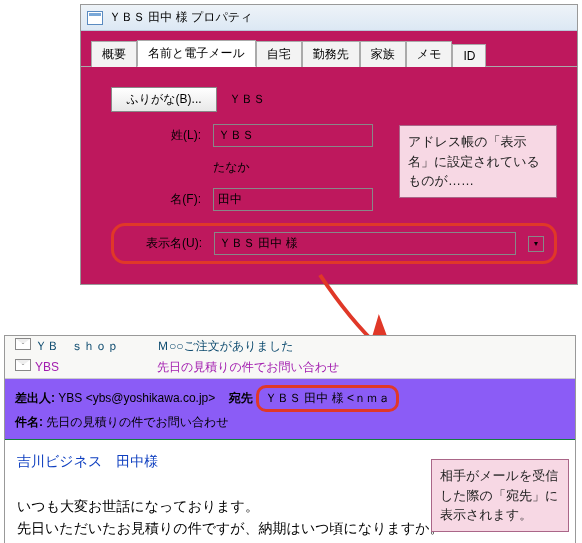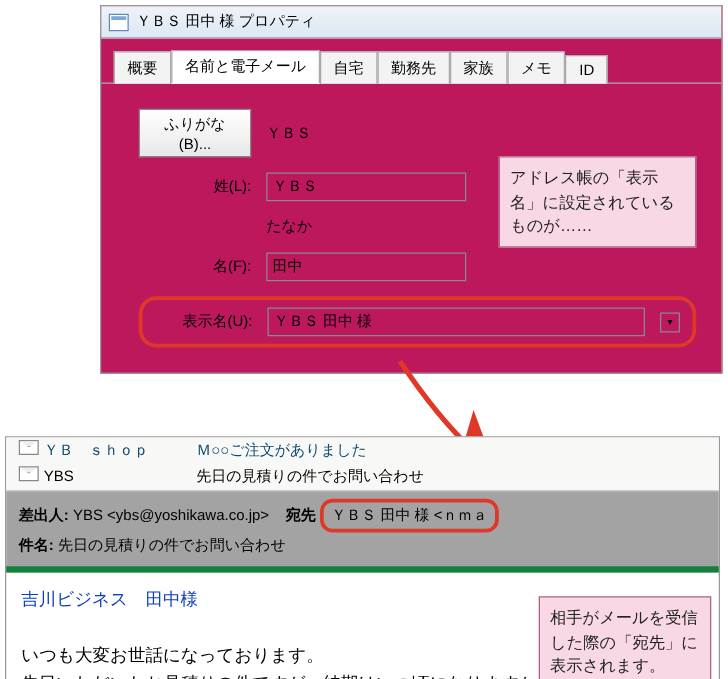--- a/index.html
+++ b/index.html
@@ -70,21 +70,21 @@
   }
   .lbl {
     width: 90px;
     text-align: right;
   }
   .furigana-btn {
     border: 1px solid #888;
     background: linear-gradient(#fff,#e8e8e8);
     padding: 3px 8px;
     text-align: center;
-    width: 90px;
+    width: 106px;
     box-sizing: border-box;
   }
   .val-text { }
   .input {
     border: 1px solid #888;
     padding: 2px 4px;
     width: 150px;
   }
   .display-row {
     border: 3px solid #e03828;
@@ -135,44 +135,44 @@
   }
   .msg-list {
     background: #f8f8f6;
     border-bottom: 1px solid #ccc;
   }
   .msg-row {
     display: flex;
     gap: 12px;
     padding: 2px 10px;
     font-size: 12px;
-    color: #000000;
+    color: #a21caf;
   }
   .env-icon {
     width: 14px; height: 10px;
     border: 1px solid #888;
     position: relative;
     display: inline-block;
     margin-right: 4px;
     background:#fff;
   }
   .env-icon::before {
     content:"";
     position:absolute;
     left:0;right:0;top:0;
     border-bottom:1px solid #888;
     height:4px;
     clip-path: polygon(0 0, 100% 0, 50% 100%);
     background:#eee;
   }
   .msg-sender { width: 130px; }
   .header-area {
-    background: #a3a3a3;
+    background: #8b5cf6;
     padding: 6px 10px;
-    border-bottom: 5px solid #15803d;
+    border-bottom: 1px solid #15803d;
     font-size: 12px;
     position: relative;
   }
   .hdr-line { margin-bottom: 2px; }
   .bold { font-weight: bold; }
   .atena-box {
     border: 3px solid #e03828;
     border-radius: 10px;
     padding: 2px 6px;
     display: inline-block;

